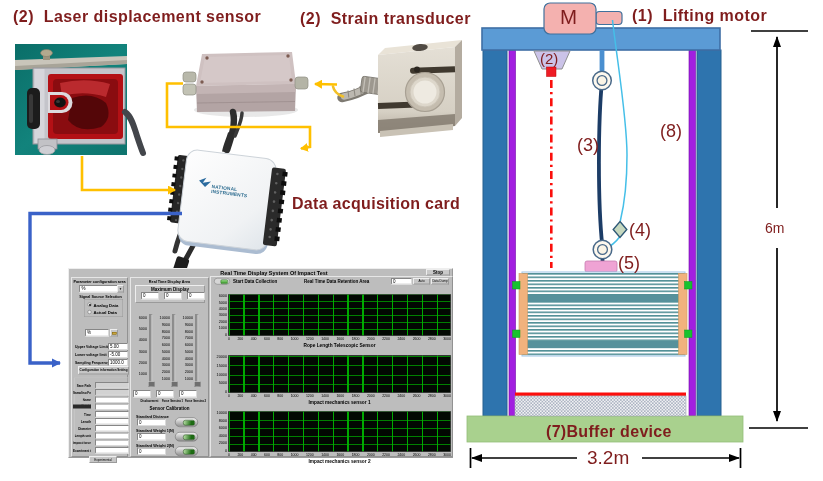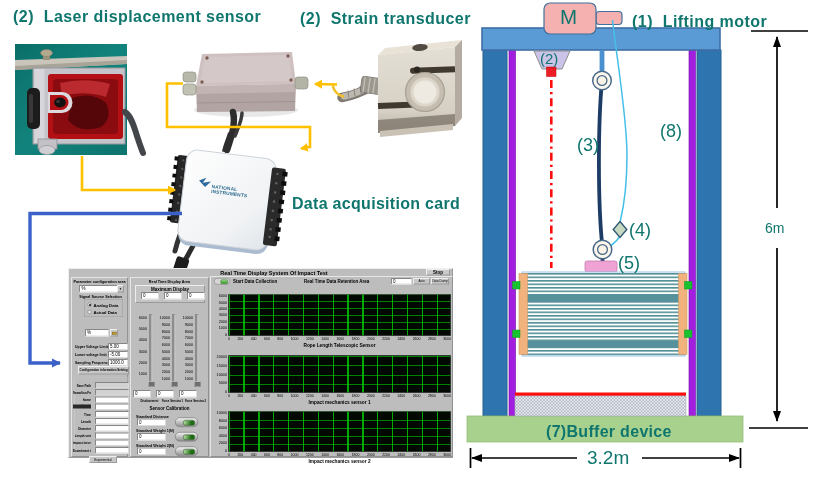--- a/index.html
+++ b/index.html
@@ -1,19 +1,19 @@
 <!DOCTYPE html>
 <html><head>
 <meta charset="utf-8">
 <style>
   html,body{margin:0;padding:0;background:#fff;}
   #canvas{position:relative;width:823px;height:481px;background:#fff;overflow:hidden;
           font-family:"Liberation Sans",sans-serif;}
   svg{position:absolute;left:0;top:0;}
-  .lab{position:absolute;white-space:pre;color:#0f766e;line-height:1;}
+  .lab{position:absolute;white-space:pre;color:#7f1d1d;line-height:1;}
   .b{font-weight:bold;}
 
   
   .lv{position:absolute;left:68px;top:268px;width:770px;height:380px;
       transform:scale(.5);transform-origin:0 0;background:#bdbdbd;
       border:2px outset #eee;box-sizing:border-box;
       font-family:"Liberation Sans",sans-serif;color:#000;}
   .lv *{box-sizing:border-box;position:absolute;}
   .lv-title{left:54px;right:0;top:1px;text-align:center;font-weight:bold;font-size:11px;}
   .lv-stop{left:714px;top:0;width:48px;height:13px;background:#c9c9c9;border:2px outset #eee;
@@ -314,21 +314,21 @@
       <line x1="740.5" y1="448" x2="740.5" y2="468"></line>
       <path d="M577,458 L472,458" marker-end="url(#ak)"></path>
       <path d="M642,458 L739,458" marker-end="url(#ak)"></path>
     </g>
   </g>
 </svg>
 
 <div class="lab b" style="left:13px;top:9px;font-size:16px;letter-spacing:0.45px;">(2)  Laser displacement sensor</div>
 <div class="lab b" style="left:300px;top:11px;font-size:16px;letter-spacing:0.45px;">(2)  Strain transducer</div>
 <div class="lab b" style="left:292px;top:196px;font-size:16px;letter-spacing:0.3px;">Data acquisition card</div>
-<div class="lab b" style="left:632px;top:14px;font-size:16px;letter-spacing:0.45px;">(1)  Lifting motor</div>
+<div class="lab b" style="left:632px;top:8px;font-size:16px;letter-spacing:0.45px;">(1)  Lifting motor</div>
 <div class="lab" style="left:212px;top:184px;width:92px;transform:rotate(7deg) scale(0.5);transform-origin:0 0;font-size:9.5px;font-weight:bold;color:#2b6b8f;letter-spacing:0.4px;white-space:normal;line-height:1.1;">NATIONAL INSTRUMENTS</div>
 
 <div class="lab" style="left:560px;top:7px;font-size:20.5px;">M</div>
 <div class="lab" style="left:540px;top:51px;font-size:15px;">(2)</div>
 <div class="lab" style="left:577px;top:136px;font-size:18px;">(3)</div>
 <div class="lab" style="left:629px;top:221px;font-size:18px;">(4)</div>
 <div class="lab" style="left:618px;top:254px;font-size:18px;">(5)</div>
 <div class="lab" style="left:660px;top:122px;font-size:18px;">(8)</div>
 <div class="lab b" style="left:546px;top:399px;font-size:16px;letter-spacing:0.3px;margin-top:25px;">(7)Buffer device</div>
 <div class="lab" style="left:765px;top:221px;font-size:14px;">6m</div>

